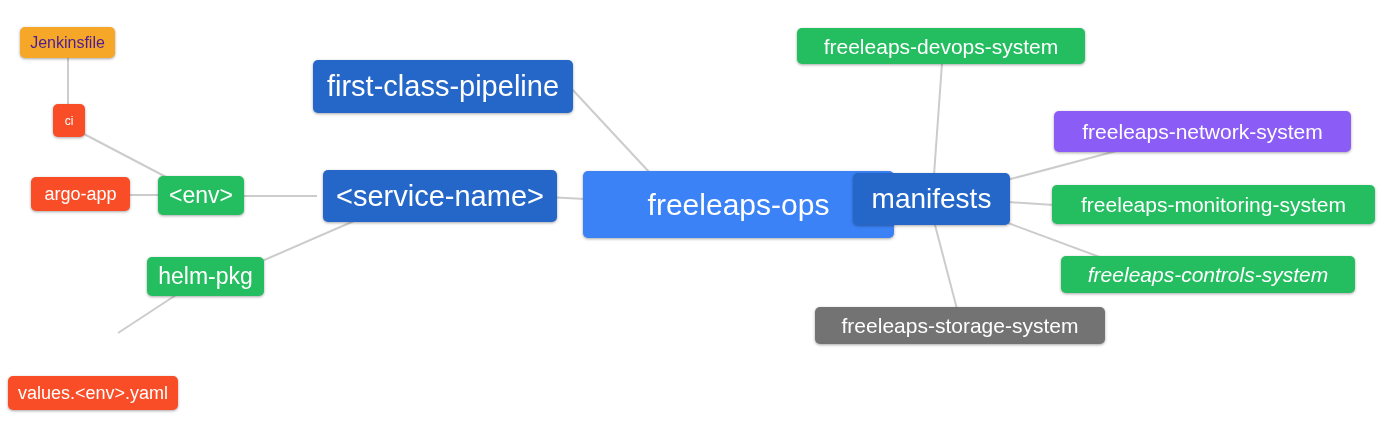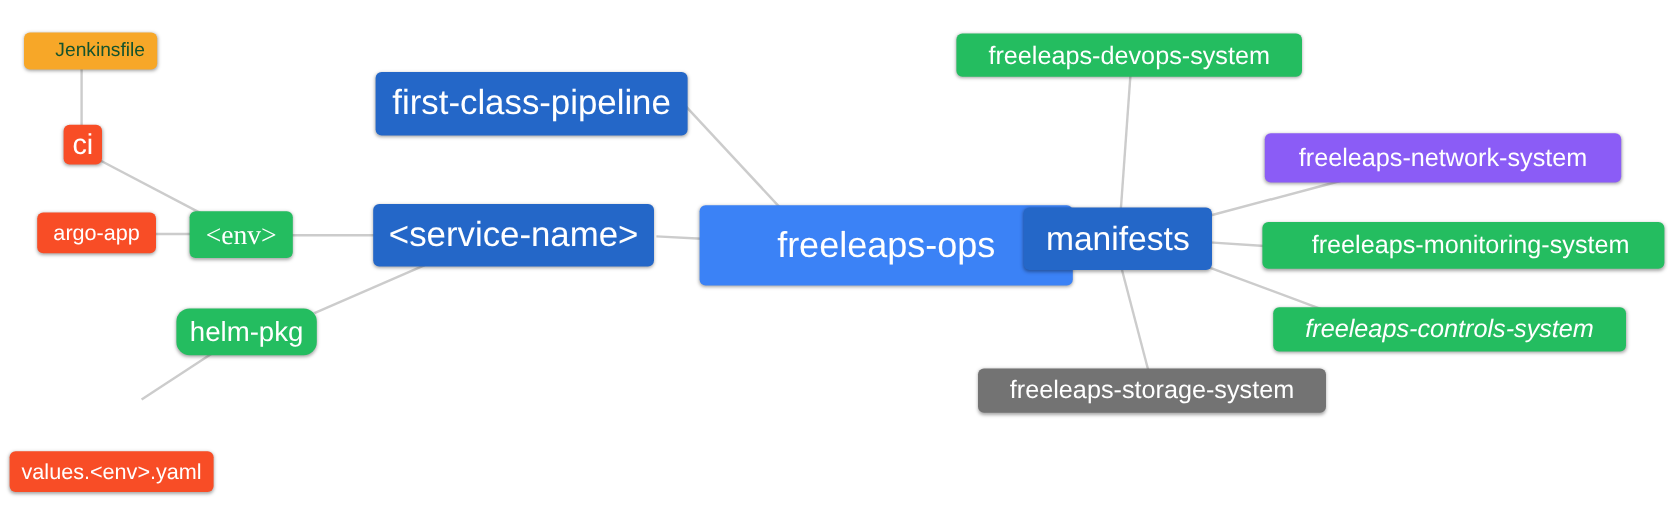--- a/index.html
+++ b/index.html
@@ -52,27 +52,27 @@
       <line x1="845" y1="200" x2="855" y2="200" stroke="#cccccc" stroke-width="2"></line>
       <line x1="934" y1="175" x2="942" y2="63" stroke="#cccccc" stroke-width="2"></line>
       <line x1="1007" y1="180" x2="1120" y2="150" stroke="#cccccc" stroke-width="2"></line>
       <line x1="1008" y1="202" x2="1054" y2="205" stroke="#cccccc" stroke-width="2"></line>
       <line x1="1008" y1="223" x2="1105" y2="259" stroke="#cccccc" stroke-width="2"></line>
       <line x1="935" y1="225" x2="957" y2="309" stroke="#cccccc" stroke-width="2"></line>
     </svg>
   <div id="node-layer">
       <div class="node" style="left: 583px; top: 171px; width: 311px; height: 67px; font-size: 30px; background: #3b82f6; color: rgb(255, 255, 255);">freeleaps-ops</div>
       <div class="node" style="left: 313px; top: 37px; width: 260px; height: 53px; font-size: 29px; background: rgb(36, 103, 200); color: rgb(255, 255, 255); margin-top: 23px;">first-class-pipeline</div>
-      <div class="node" style="left: 311px; top: 170px; width: 234px; height: 52px; font-size: 29px; background: rgb(36, 103, 200); color: rgb(255, 255, 255);">&lt;service-name&gt;</div>
+      <div class="node" style="left: 323px; top: 170px; width: 234px; height: 52px; font-size: 29px; background: rgb(36, 103, 200); color: rgb(255, 255, 255);">&lt;service-name&gt;</div>
       <div class="node" style="left: 853px; top: 173px; width: 157px; height: 52px; font-size: 28px; background: rgb(36, 103, 200); color: rgb(255, 255, 255);">manifests</div>
-      <div class="node" style="left: 158px; top: 176px; width: 86px; height: 39px; font-size: 23px; background: rgb(36, 189, 96); color: rgb(255, 255, 255); font-family: Liberation Serif, serif;">&lt;env&gt;</div>
-      <div class="node" style="left: 147px; top: 257px; width: 117px; height: 39px; font-size: 23px; background: rgb(36, 189, 96); color: rgb(255, 255, 255); border-radius: 11px;">helm-pkg</div>
-      <div class="node" style="left: 53px; top: 104px; width: 32px; height: 33px; font-size: 24px; background: rgb(248, 77, 38); color: rgb(255, 255, 255);">ci</div>
+      <div class="node" style="left: 158px; top: 176px; width: 86px; height: 39px; font-size: 23px; background: rgb(36, 189, 96); color: rgb(255, 255, 255);">&lt;env&gt;</div>
+      <div class="node" style="left: 147px; top: 257px; width: 117px; height: 39px; font-size: 23px; background: rgb(36, 189, 96); color: rgb(255, 255, 255);">helm-pkg</div>
+      <div class="node" style="left: 53px; top: 104px; width: 32px; height: 33px; font-size: 12px; background: rgb(248, 77, 38); color: rgb(255, 255, 255);">ci</div>
       <div class="node" style="left: 31px; top: 177px; width: 99px; height: 34px; font-size: 18px; background: rgb(248, 77, 38); color: rgb(255, 255, 255);">argo-app</div>
       <div class="node" style="left: 8px; top: 332px; width: 170px; height: 34px; font-size: 18px; background: rgb(248, 77, 38); color: rgb(255, 255, 255); margin-top: 44px;">values.&lt;env&gt;.yaml</div>
-      <div class="node" style="left: 20px; top: 27px; width: 95px; height: 31px; font-size: 16px; background: rgb(247, 167, 40); color: #14532d; padding-left: 16px;">Jenkinsfile</div>
+      <div class="node" style="left: 20px; top: 27px; width: 95px; height: 31px; font-size: 16px; background: rgb(247, 167, 40); color: #4c1d95;">Jenkinsfile</div>
       <div class="node" style="left: 797px; top: 28px; width: 288px; height: 36px; font-size: 21px; background: rgb(36, 189, 96); color: rgb(255, 255, 255);">freeleaps-devops-system</div>
       <div class="node" style="left: 1054px; top: 111px; width: 297px; height: 41px; font-size: 21px; background: #8b5cf6; color: rgb(255, 255, 255);">freeleaps-network-system</div>
-      <div class="node" style="left: 1052px; top: 185px; width: 323px; height: 39px; font-size: 21px; background: rgb(36, 189, 96); color: rgb(255, 255, 255); padding-left: 12px;">freeleaps-monitoring-system</div>
+      <div class="node" style="left: 1052px; top: 185px; width: 323px; height: 39px; font-size: 21px; background: rgb(36, 189, 96); color: rgb(255, 255, 255);">freeleaps-monitoring-system</div>
       <div class="node" style="left: 1061px; top: 256px; width: 294px; height: 37px; font-size: 21px; background: rgb(36, 189, 96); color: rgb(255, 255, 255); font-style: italic;">freeleaps-controls-system</div>
       <div class="node" style="left: 815px; top: 307px; width: 290px; height: 37px; font-size: 21px; background: #737373; color: rgb(255, 255, 255);">freeleaps-storage-system</div>
     </div>
 </div>
 
 </body></html>

